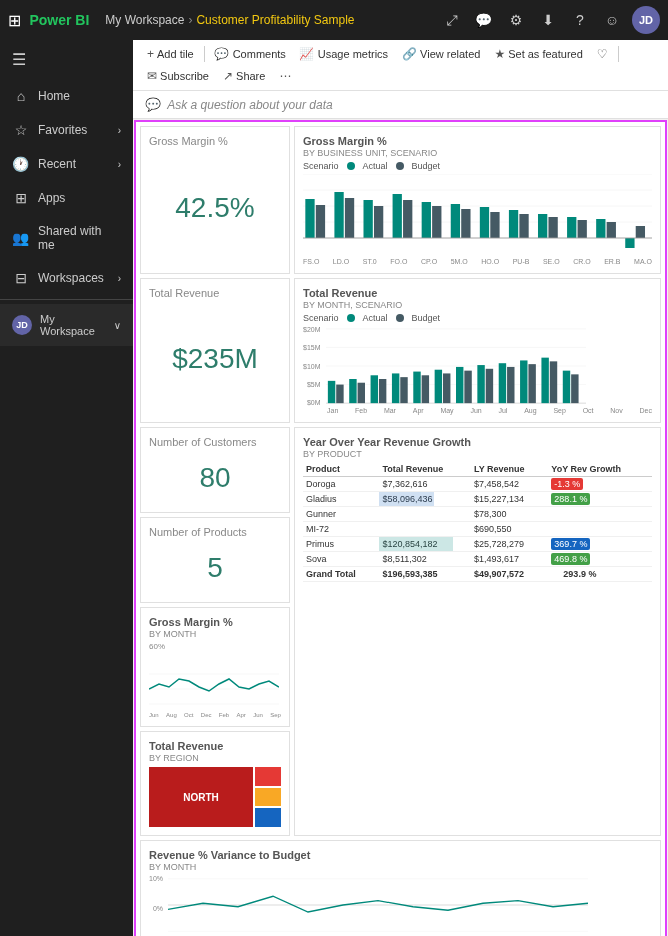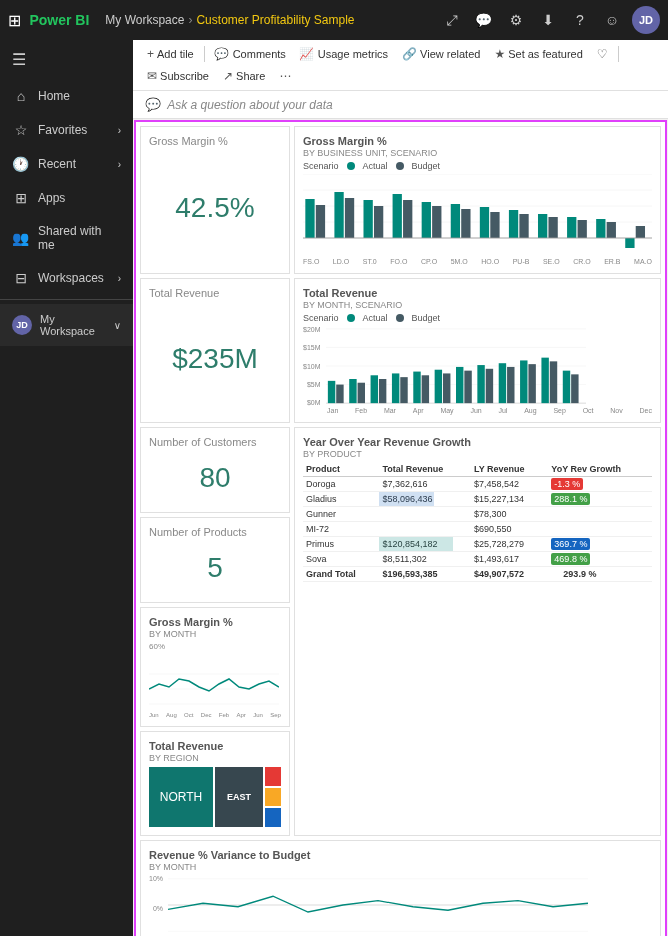--- a/index.html
+++ b/index.html
@@ -67,21 +67,21 @@
     .prod-table { width: 100%; border-collapse: collapse; font-size: 9px; }
     .prod-table th { text-align: left; font-weight: 600; color: #333; border-bottom: 1px solid #ccc; padding: 2px 3px; }
     .prod-table td { padding: 2px 3px; color: #333; border-bottom: 1px solid #f0f0f0; }
     .prod-table tr.grand-total td { font-weight: bold; border-top: 1px solid #ccc; }
     .yoy-negative { background: #e53935; color: #fff; padding: 1px 3px; border-radius: 2px; }
     .yoy-positive { background: #43a047; color: #fff; padding: 1px 3px; border-radius: 2px; }
     .yoy-high { background: #1565c0; color: #fff; padding: 1px 3px; border-radius: 2px; }
 
     
     .region-map { height: 60px; display: flex; gap: 2px; align-items: stretch; margin-top: 4px; }
-    .region-north { background: #0f766e; color: #fff; font-size: 12px; font-weight: normal; display: flex; align-items: center; justify-content: center; flex: 2; }
+    .region-north { background: #b91c1c; color: #fff; font-size: 10px; font-weight: bold; display: flex; align-items: center; justify-content: center; flex: 2; }
     .region-east { background: #37474f; color: #fff; font-size: 9px; font-weight: bold; display: flex; align-items: center; justify-content: center; flex: 1.5; }
     .region-side { display: flex; flex-direction: column; gap: 2px; flex: 0.5; }
     .region-south { background: #e53935; flex: 1; }
     .region-west { background: #f9a825; flex: 1; }
     .region-central { background: #1565c0; flex: 1; }
   </style>
 </head>
 <body>
 
 <div class="top-bar">
@@ -393,21 +393,20 @@
                   <span>Jun</span>
                   <span>Sep</span>
               </div>
             </div>
 
             <div class="dash-card" style="min-height:80px;">
               <div class="chart-title">Total Revenue</div>
               <div class="chart-subtitle">BY REGION</div>
               <div class="region-map">
                 <div class="region-north">NORTH</div>
-                <div class="region-east">EAST</div>
                 <div class="region-side">
                   <div class="region-south"></div>
                   <div class="region-west"></div>
                   <div class="region-central"></div>
                 </div>
               </div>
             </div>
           </div>
 
           <div class="dash-card" style="flex:1;">

